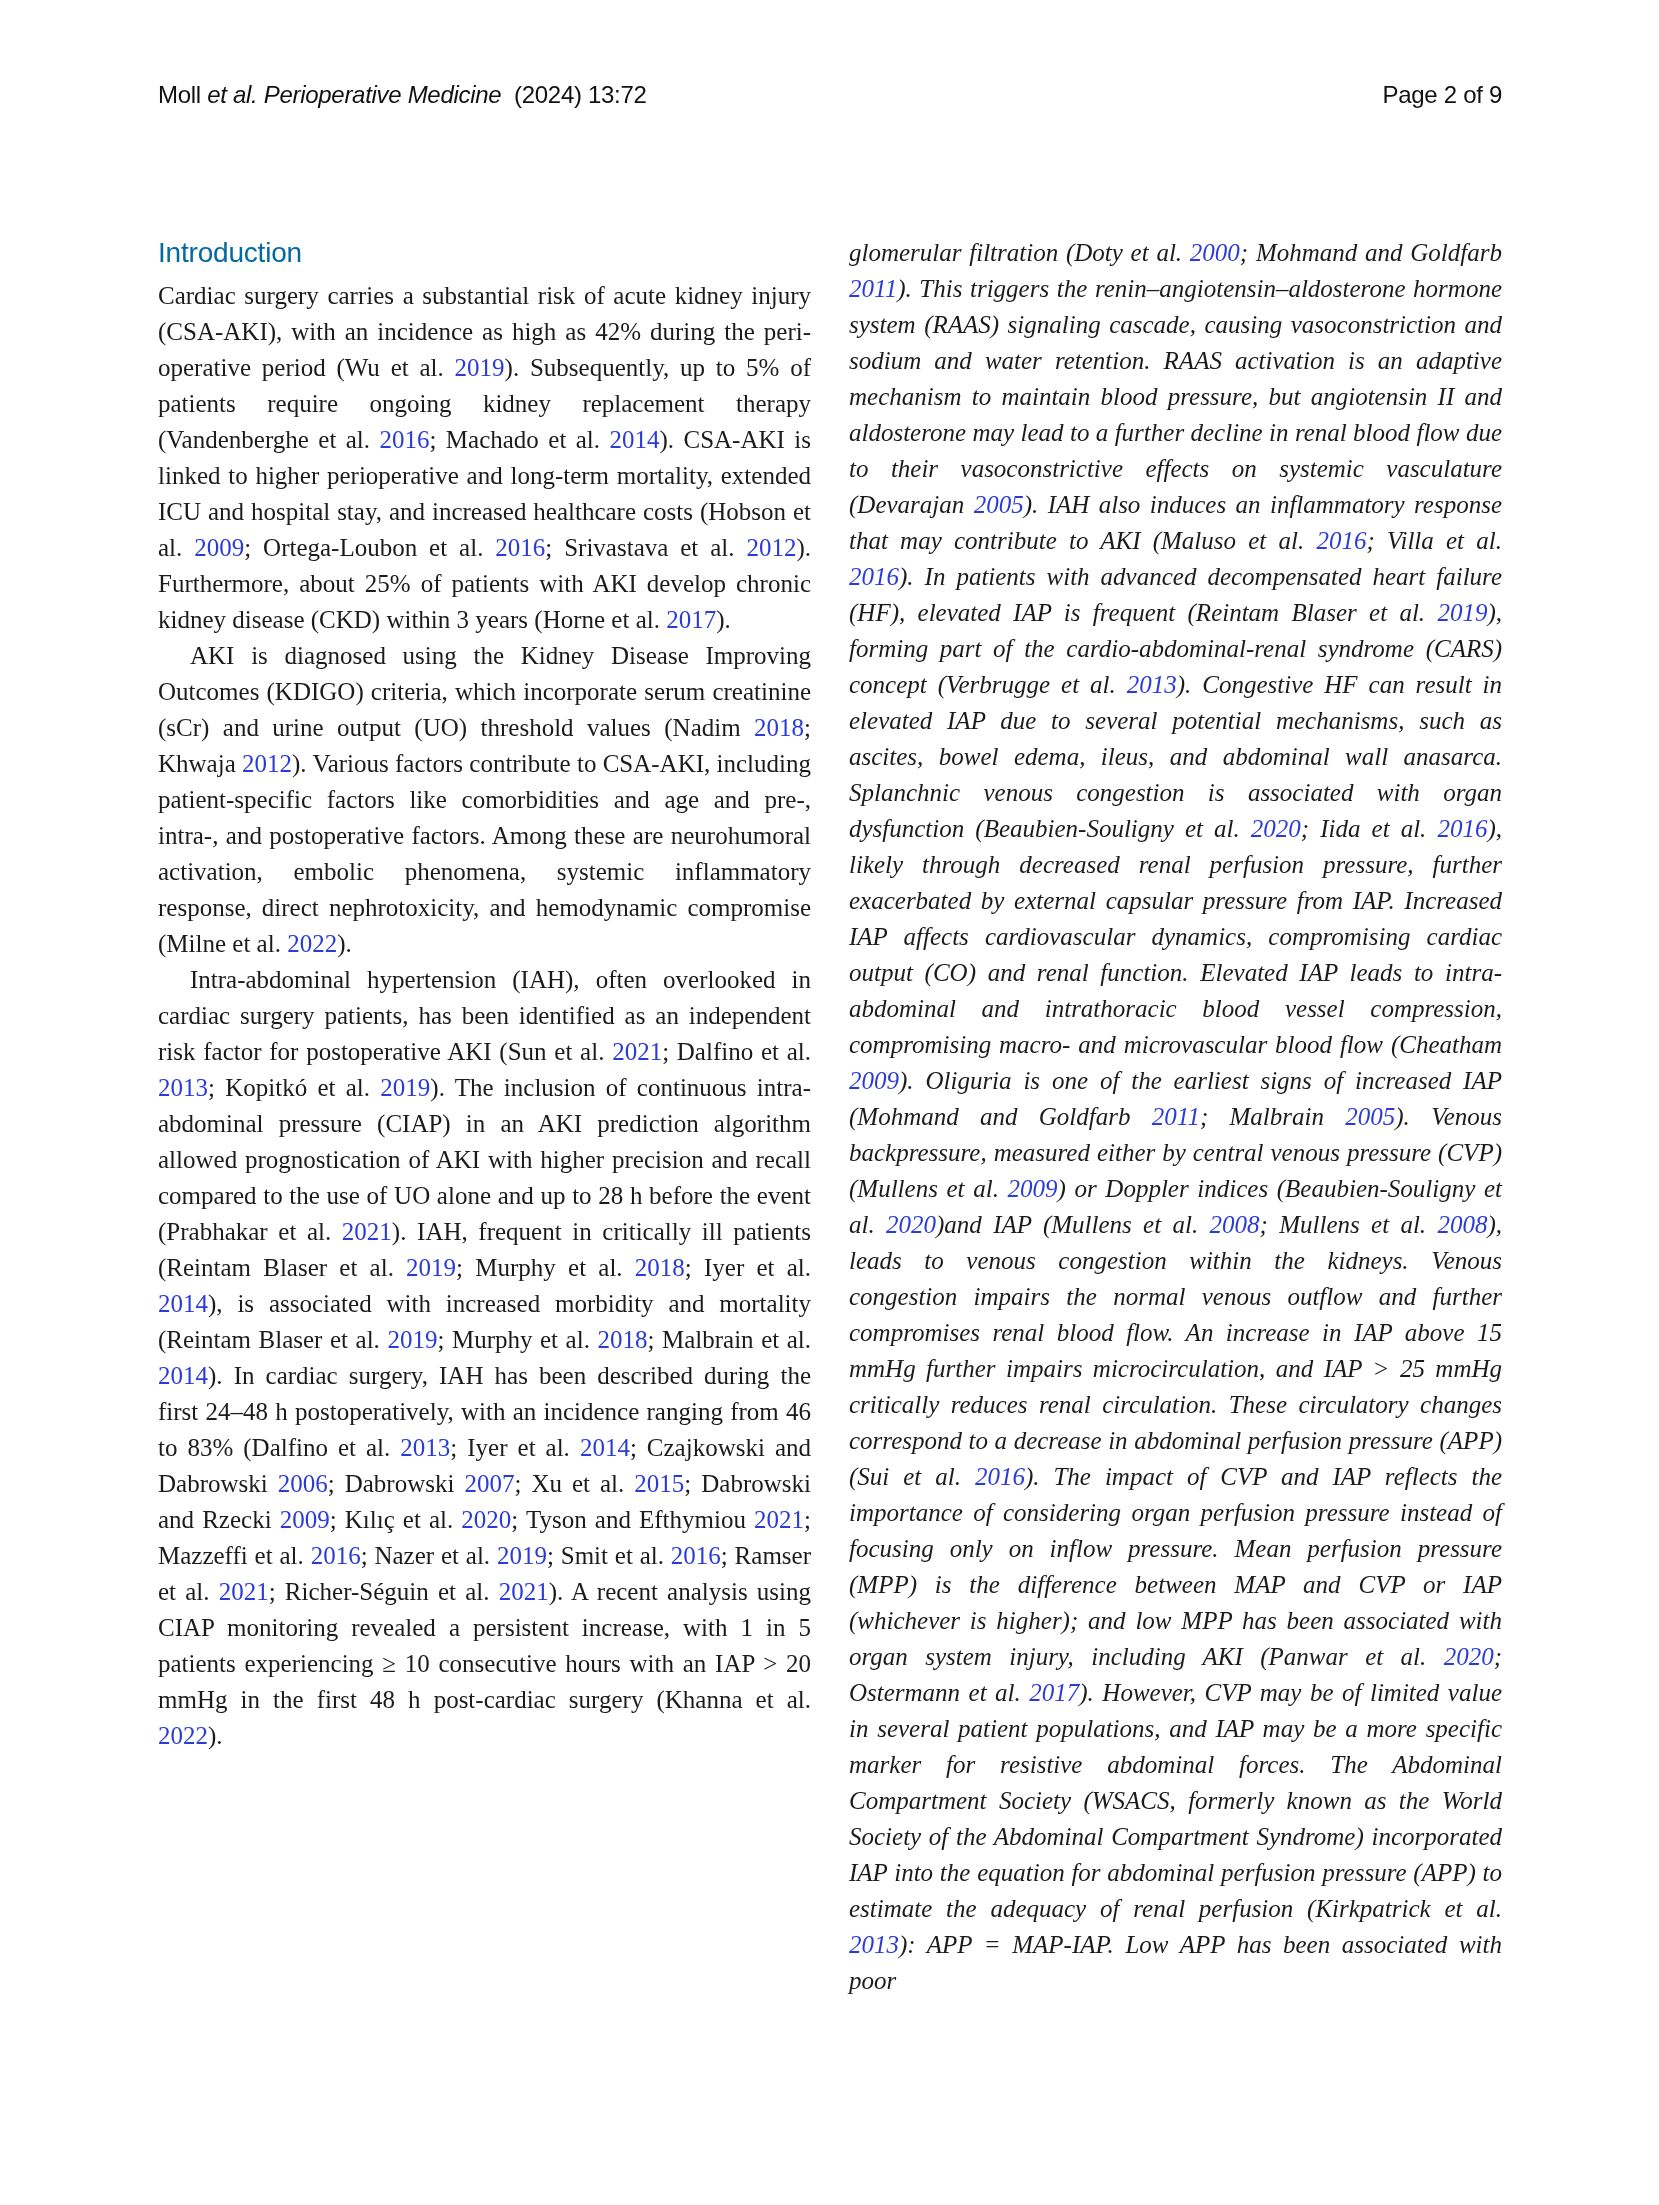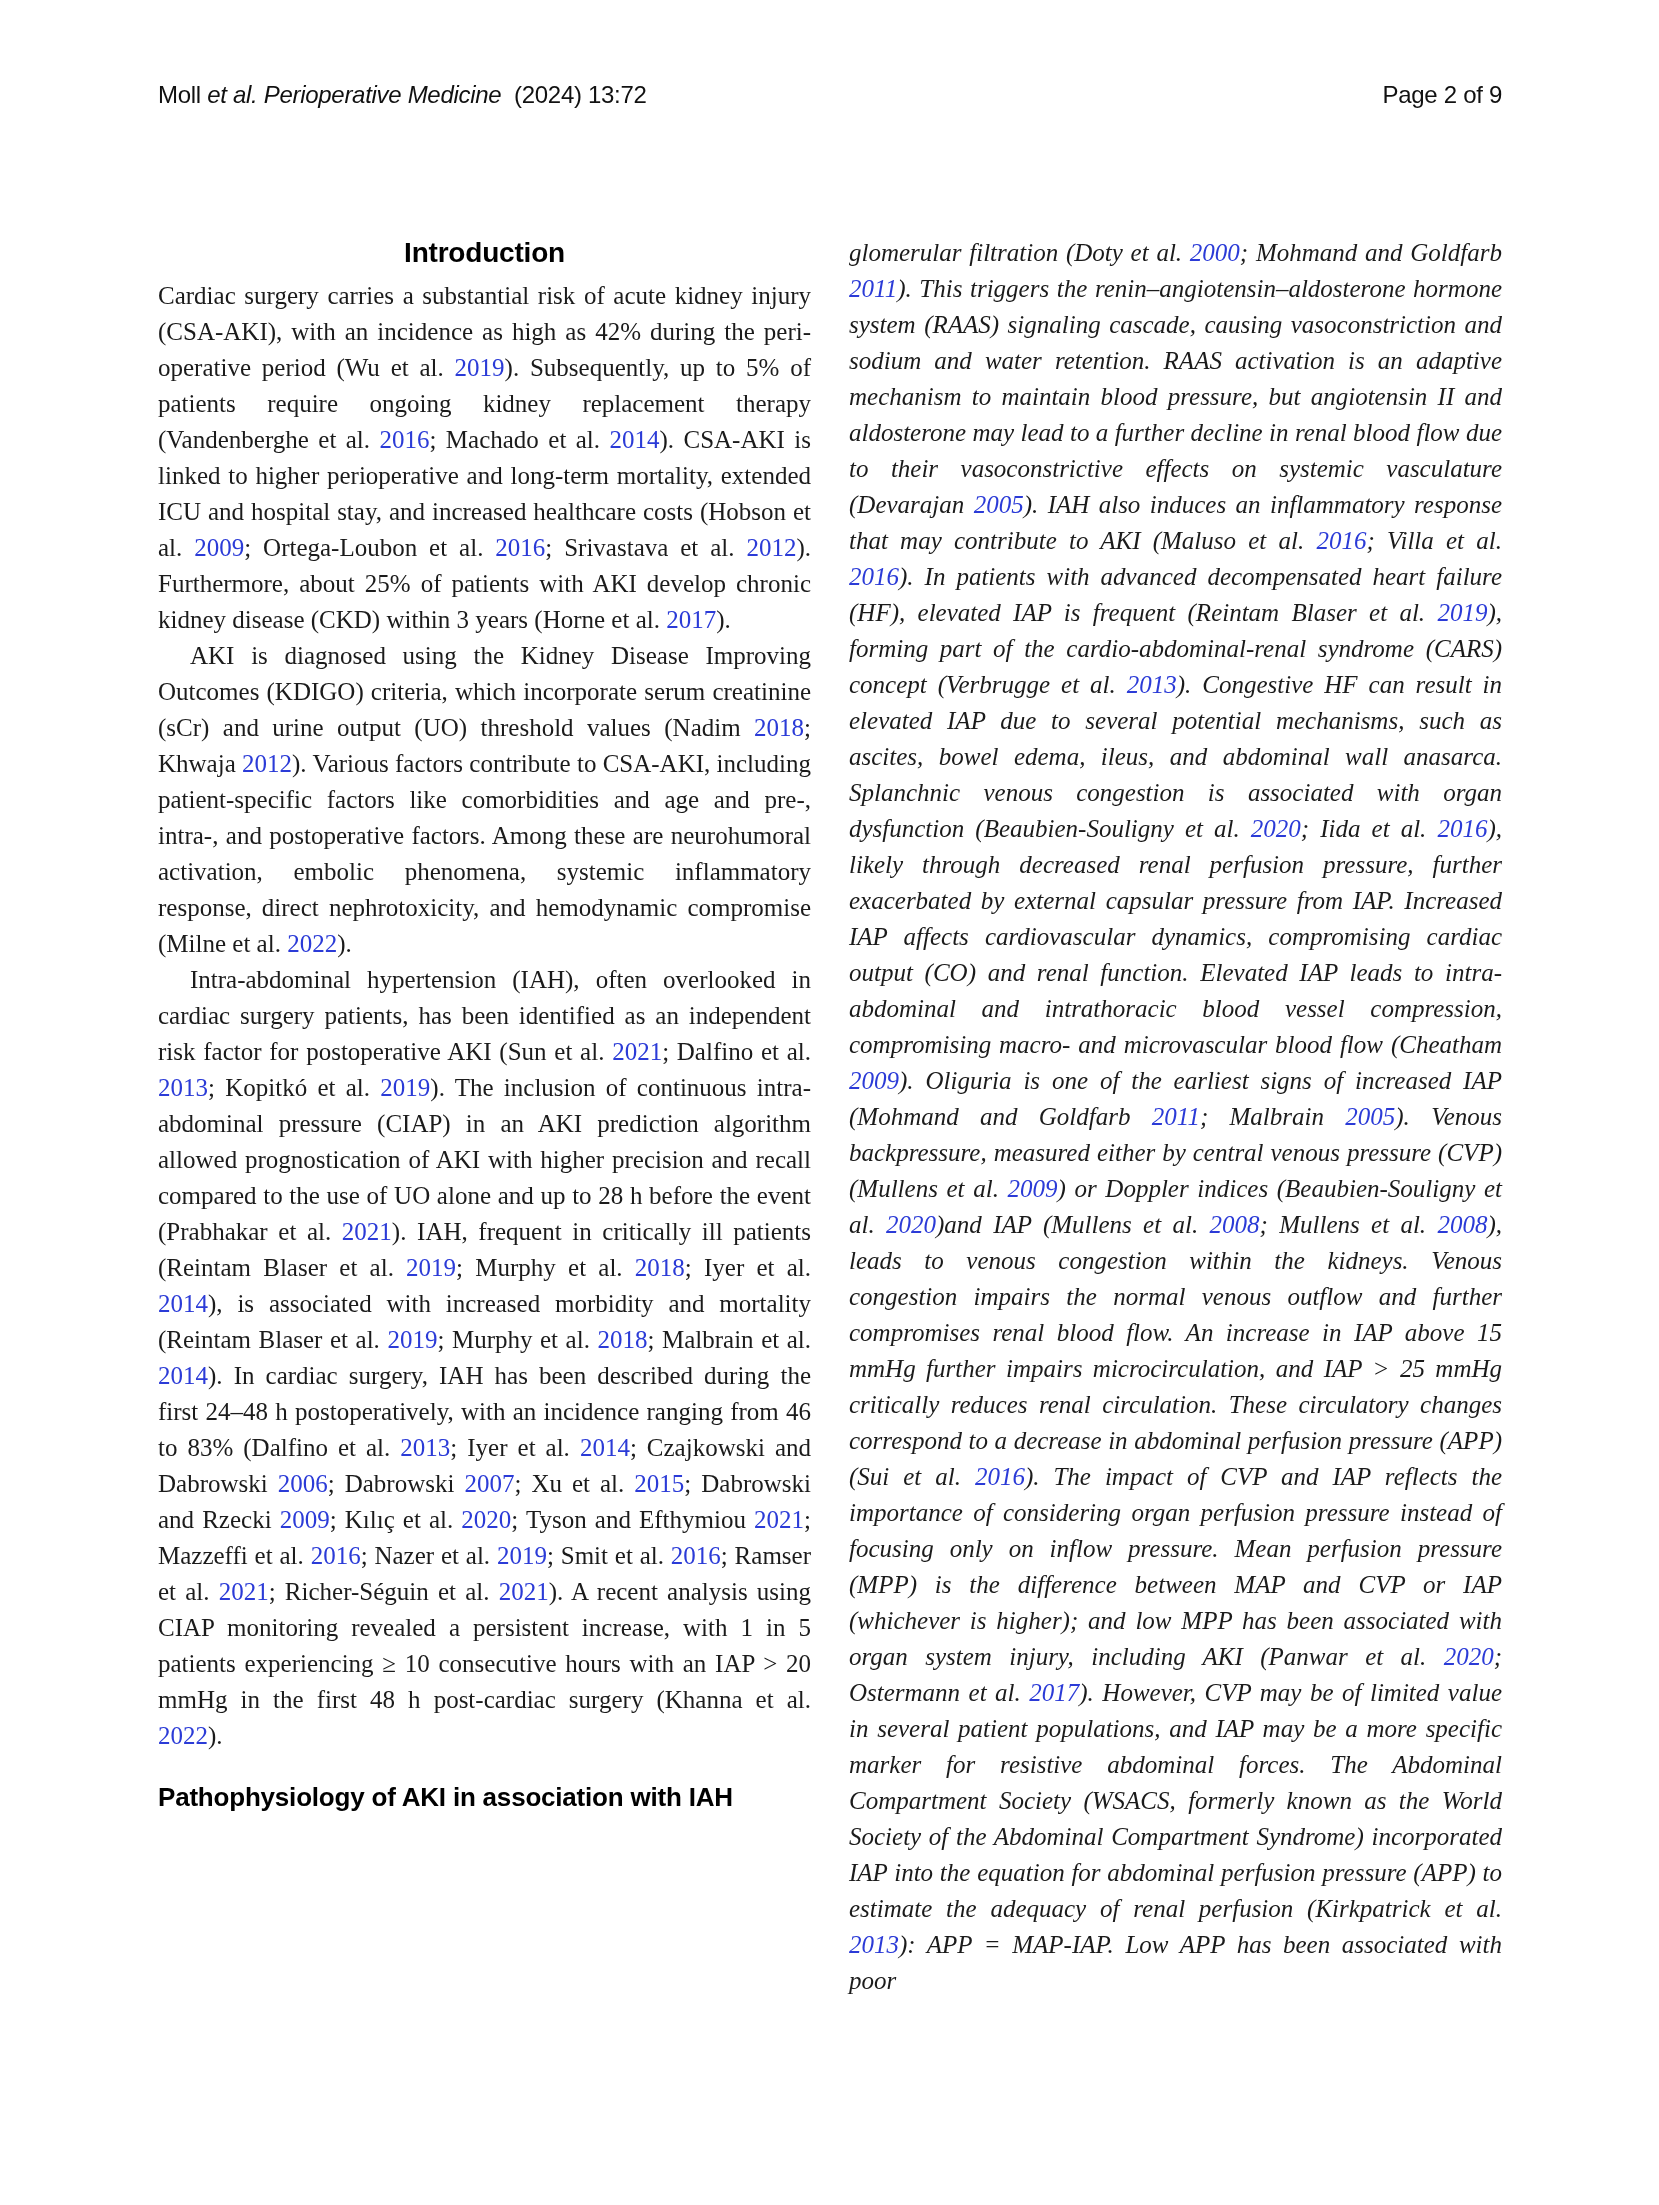--- a/index.html
+++ b/index.html
@@ -30,26 +30,26 @@
   }
   .col {
     width: 653px;
     font-size: 25px;
     line-height: 36px;
     text-align: justify;
     hyphens: auto; -webkit-hyphens: auto;
   }
   h1.intro {
     font-family: "Liberation Sans", sans-serif;
-    font-weight: 700;
+    font-weight: 400;
     font-size: 28px; line-height: 35px;
     margin: 0 0 8.3px 0;
-    text-align: center;
+    text-align: left;
     letter-spacing: -0.2px;
-    color: #000000;
+    color: #0369a1;
   }
   h2.sub {
     font-family: "Liberation Sans", sans-serif;
     font-weight: 700;
     font-size: 26px; line-height: 32px;
     margin: 26.6px 0 7.5px 0;
     text-align: left;
     letter-spacing: -0.2px;
     color: #000000;
   }
@@ -68,20 +68,19 @@
     </div>
     <div class="rh-right">Page 2 of 9</div>
   </header>
 
   <main class="columns">
     <section class="col" id="col-left">
         <h1 class="intro">Introduction</h1>
         <p class="para">Cardiac surgery carries a substantial risk of acute kidney injury (CSA-AKI), with an incidence as high as 42% during the peri-operative period (Wu et al. <span class="cite">2019</span>). Subsequently, up to 5% of patients require ongoing kidney replacement therapy (Vandenberghe et al. <span class="cite">2016</span>; Machado et al. <span class="cite">2014</span>). CSA-AKI is linked to higher perioperative and long-term mortality, extended ICU and hospital stay, and increased healthcare costs (Hobson et al. <span class="cite">2009</span>; Ortega-Loubon et al. <span class="cite">2016</span>; Srivastava et al. <span class="cite">2012</span>). Furthermore, about 25% of patients with AKI develop chronic kidney disease (CKD) within 3 years (Horne et al. <span class="cite">2017</span>).</p>
         <p class="para indent">AKI is diagnosed using the Kidney Disease Improving Outcomes (KDIGO) criteria, which incorporate serum creatinine (sCr) and urine output (UO) threshold values (Nadim <span class="cite">2018</span>; Khwaja <span class="cite">2012</span>). Various factors contribute to CSA-AKI, including patient-specific factors like comorbidities and age and pre-, intra-, and postoperative factors. Among these are neurohumoral activation, embolic phenomena, systemic inflammatory response, direct nephrotoxicity, and hemodynamic compromise (Milne et al. <span class="cite">2022</span>).</p>
         <p class="para indent">Intra-abdominal hypertension (IAH), often overlooked in cardiac surgery patients, has been identified as an independent risk factor for postoperative AKI (Sun et al. <span class="cite">2021</span>; Dalfino et al. <span class="cite">2013</span>; Kopitkó et al. <span class="cite">2019</span>). The inclusion of continuous intra-abdominal pressure (CIAP) in an AKI prediction algorithm allowed prognostication of AKI with higher precision and recall compared to the use of UO alone and up to 28 h before the event (Prabhakar et al. <span class="cite">2021</span>). IAH, frequent in critically ill patients (Reintam Blaser et al. <span class="cite">2019</span>; Murphy et al. <span class="cite">2018</span>; Iyer et al. <span class="cite">2014</span>), is associated with increased morbidity and mortality (Reintam Blaser et al. <span class="cite">2019</span>; Murphy et al. <span class="cite">2018</span>; Malbrain et al. <span class="cite">2014</span>). In cardiac surgery, IAH has been described during the first 24–48 h postoperatively, with an incidence ranging from 46 to 83% (Dalfino et al. <span class="cite">2013</span>; Iyer et al. <span class="cite">2014</span>; Czajkowski and Dabrowski <span class="cite">2006</span>; Dabrowski <span class="cite">2007</span>; Xu et al. <span class="cite">2015</span>; Dabrowski and Rzecki <span class="cite">2009</span>; Kılıç et al. <span class="cite">2020</span>; Tyson and Efthymiou <span class="cite">2021</span>; Mazzeffi et al. <span class="cite">2016</span>; Nazer et al. <span class="cite">2019</span>; Smit et al. <span class="cite">2016</span>; Ramser et al. <span class="cite">2021</span>; Richer-Séguin et al. <span class="cite">2021</span>). A recent analysis using CIAP monitoring revealed a persistent increase, with 1 in 5 patients experiencing ≥ 10 consecutive hours with an IAP &gt; 20 mmHg in the first 48 h post-cardiac surgery (Khanna et al. <span class="cite">2022</span>).</p>
-        <h2 class="sub">Pathophysiology of AKI in association with IAH</h2>
       </section>
     <section class="col" id="col-right">
         <p class="para flush">glomerular filtration (Doty et al. <span class="cite">2000</span>; Mohmand and Goldfarb <span class="cite">2011</span>). This triggers the renin–angiotensin–aldosterone hormone system (RAAS) signaling cascade, causing vasoconstriction and sodium and water retention. RAAS activation is an adaptive mechanism to maintain blood pressure, but angiotensin II and aldosterone may lead to a further decline in renal blood flow due to their vasoconstrictive effects on systemic vasculature (Devarajan <span class="cite">2005</span>). IAH also induces an inflammatory response that may contribute to AKI (Maluso et al. <span class="cite">2016</span>; Villa et al. <span class="cite">2016</span>). In patients with advanced decompensated heart failure (HF), elevated IAP is frequent (Reintam Blaser et al. <span class="cite">2019</span>), forming part of the cardio-abdominal-renal syndrome (CARS) concept (Verbrugge et al. <span class="cite">2013</span>). Congestive HF can result in elevated IAP due to several potential mechanisms, such as ascites, bowel edema, ileus, and abdominal wall anasarca. Splanchnic venous congestion is associated with organ dysfunction (Beaubien-Souligny et al. <span class="cite">2020</span>; Iida et al. <span class="cite">2016</span>), likely through decreased renal perfusion pressure, further exacerbated by external capsular pressure from IAP. Increased IAP affects cardiovascular dynamics, compromising cardiac output (CO) and renal function. Elevated IAP leads to intra-abdominal and intrathoracic blood vessel compression, compromising macro- and microvascular blood flow (Cheatham <span class="cite">2009</span>). Oliguria is one of the earliest signs of increased IAP (Mohmand and Goldfarb <span class="cite">2011</span>; Malbrain <span class="cite">2005</span>). Venous backpressure, measured either by central venous pressure (CVP) (Mullens et al. <span class="cite">2009</span>) or Doppler indices (Beaubien-Souligny et al. <span class="cite">2020</span>)and IAP (Mullens et al. <span class="cite">2008</span>; Mullens et al. <span class="cite">2008</span>), leads to venous congestion within the kidneys. Venous congestion impairs the normal venous outflow and further compromises renal blood flow. An increase in IAP above 15 mmHg further impairs microcirculation, and IAP &gt; 25 mmHg critically reduces renal circulation. These circulatory changes correspond to a decrease in abdominal perfusion pressure (APP) (Sui et al. <span class="cite">2016</span>). The impact of CVP and IAP reflects the importance of considering organ perfusion pressure instead of focusing only on inflow pressure. Mean perfusion pressure (MPP) is the difference between MAP and CVP or IAP (whichever is higher); and low MPP has been associated with organ system injury, including AKI (Panwar et al. <span class="cite">2020</span>; Ostermann et al. <span class="cite">2017</span>). However, CVP may be of limited value in several patient populations, and IAP may be a more specific marker for resistive abdominal forces. The Abdominal Compartment Society (WSACS, formerly known as the World Society of the Abdominal Compartment Syndrome) incorporated IAP into the equation for abdominal perfusion pressure (APP) to estimate the adequacy of renal perfusion (Kirkpatrick et al. <span class="cite">2013</span>): APP = MAP-IAP. Low APP has been associated with poor</p>
       </section>
   </main>
 </div>
 
 
 </body></html>

